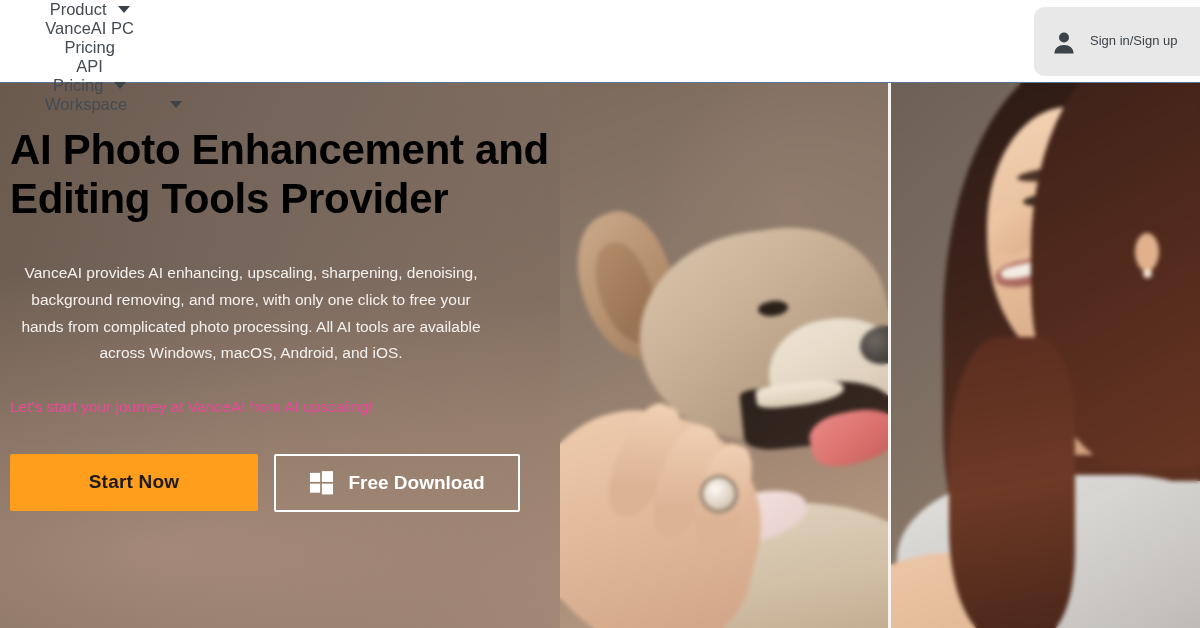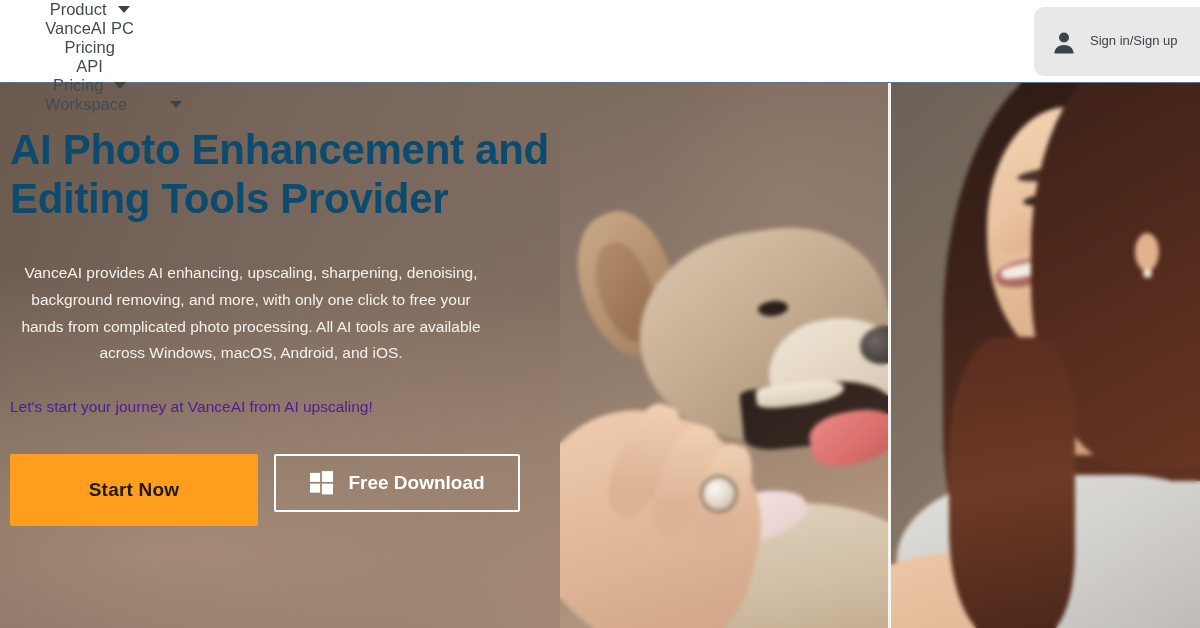--- a/index.html
+++ b/index.html
@@ -366,48 +366,48 @@
 
   
   .hero-content {
     position: absolute;
     left: 0; top: 0;
     width: 620px;
     padding: 42px 0 0 10px;
     z-index: 8;
   }
   .headline {
-    color: #0c4a6e;
+    color: #000000;
     font-size: 42px;
     line-height: 1.17;
     font-weight: 700;
     letter-spacing: -0.3px;
     max-width: 600px;
   }
   .subcopy {
     margin-top: 37px;
     color: #f4f1ee;
     font-size: 15.5px;
     line-height: 1.72;
     max-width: 482px;
     text-align: center;
   }
   .tagline {
     margin-top: 27px;
-    color: #4c1d95;
+    color: #ec4899;
     font-size: 15.5px;
     line-height: 1.72;
   }
   .cta-row {
     margin-top: 33px;
     display: flex;
     align-items: flex-start;
   }
   .btn-start {
-    width: 248px; height: 72px;
+    width: 248px; height: 57px;
     background: #ff9e1c;
     color: #1f1a14;
     font-size: 19px;
     font-weight: 700;
     letter-spacing: 0.2px;
     border: none;
     border-radius: 2px;
     cursor: pointer;
     font-family: "Liberation Sans", sans-serif;
   }

